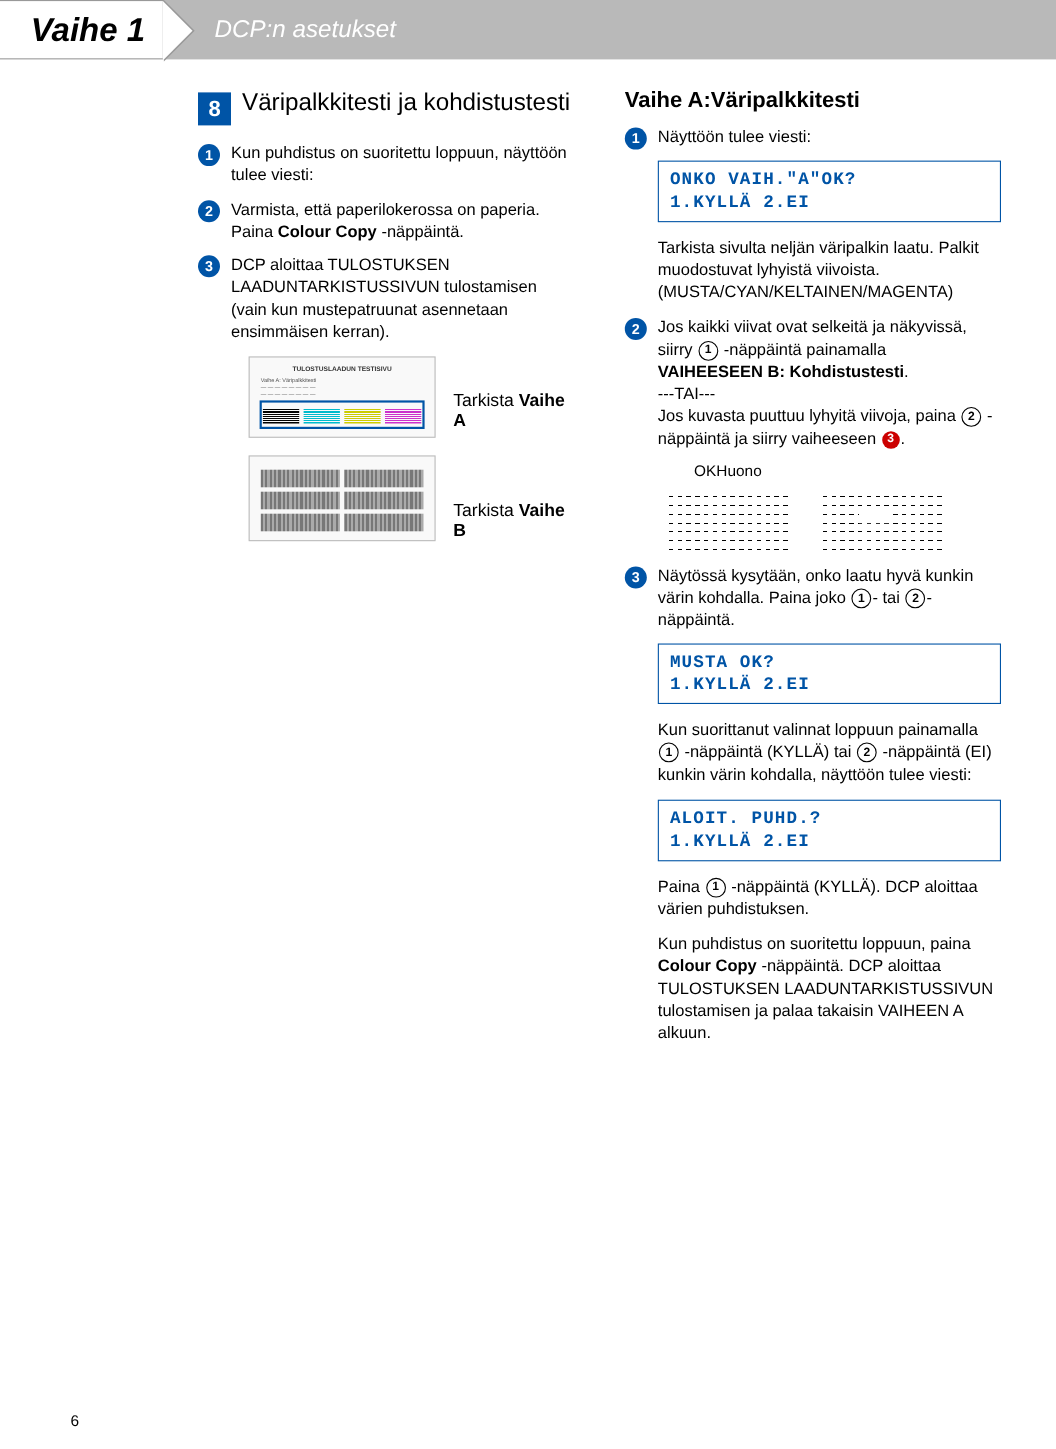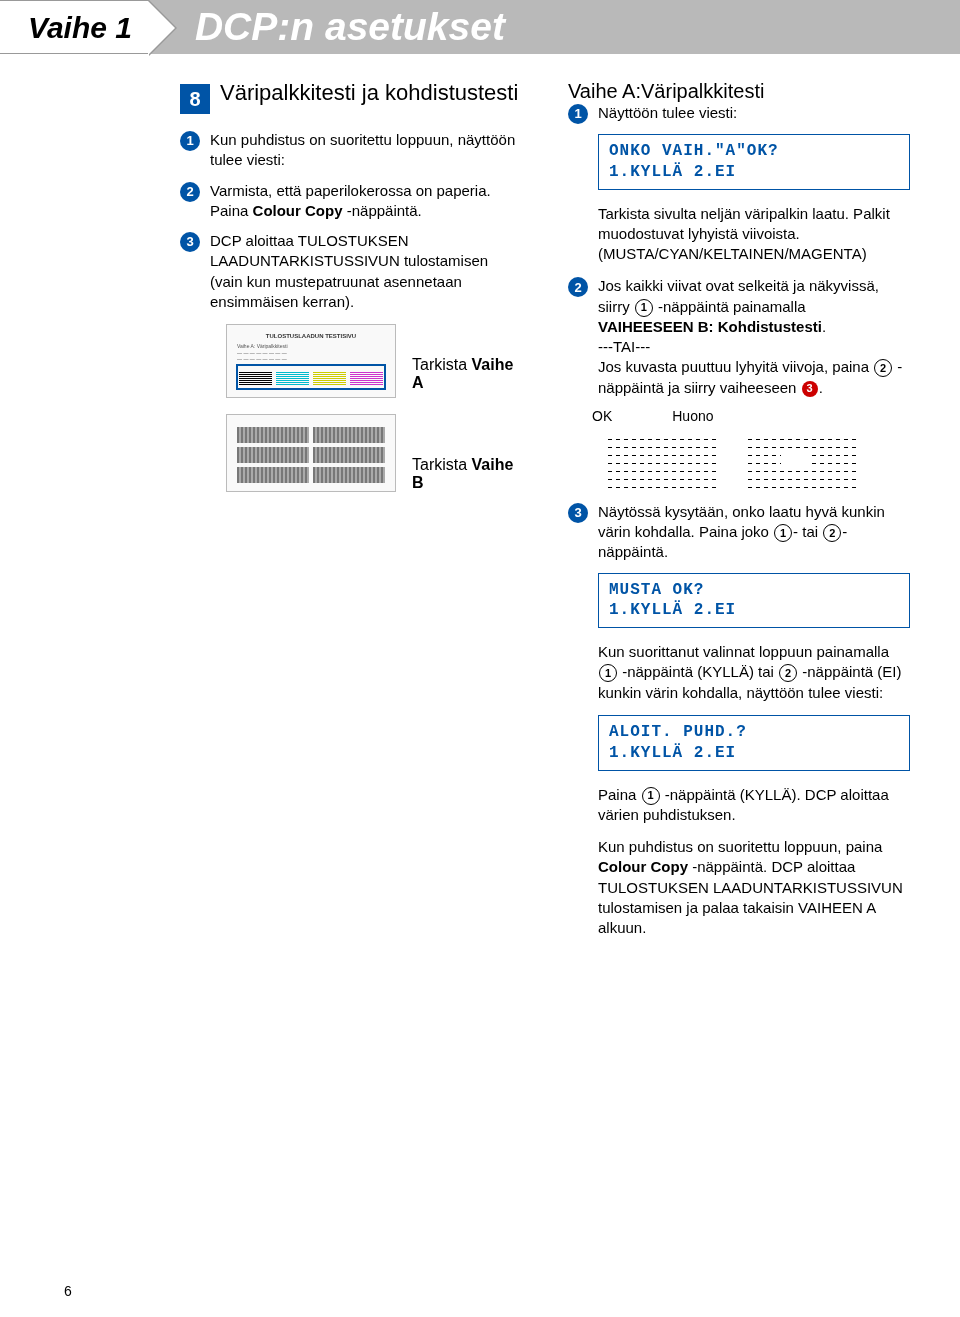--- a/index.html
+++ b/index.html
@@ -1,46 +1,46 @@
 <!DOCTYPE html>
 <html><head>
 <meta charset="utf-8">
 <style>
   html,body{margin:0;padding:0;background:#fff;font-family:Arial,Helvetica,sans-serif;color:#000}
   .page{width:960px;min-height:1317px;position:relative;padding:0;box-sizing:border-box}
   .header{display:flex;align-items:stretch;height:54px}
   .step-badge{background:#fff;color:#000;font-size:30px;font-weight:bold;font-style:italic;padding:2px 16px 0 28px;display:flex;align-items:center;border:1px solid #999;border-left:none;position:relative;z-index:2}
   .step-badge::after{content:"";position:absolute;right:-27px;top:0;width:0;height:0;border-top:27px solid transparent;border-bottom:27px solid transparent;border-left:27px solid #fff}
   .step-badge::before{content:"";position:absolute;right:-29px;top:-1px;width:0;height:0;border-top:28px solid transparent;border-bottom:28px solid transparent;border-left:28px solid #999;z-index:-1}
-  .title-bar{flex:1;background:#b9b9b9;color:#fff;font-size:39px;font-weight:bold;font-style:italic;display:flex;align-items:center;padding-left:46px}
+  .title-bar{flex:1;background:#b9b9b9;color:#fff;font-size:22px;font-weight:normal;font-style:italic;display:flex;align-items:center;padding-left:46px}
   .content{display:flex;padding:26px 50px 0 180px;gap:46px}
   .col{flex:1;min-width:0}
   .section-head{display:flex;align-items:flex-start;gap:10px;margin-bottom:16px}
   .sq-num{width:30px;height:30px;background:#0054a6;color:#fff;font-weight:bold;font-size:20px;display:flex;align-items:center;justify-content:center;flex-shrink:0;margin-top:4px}
   .sec-title{font-size:22px;font-weight:normal;line-height:1.2}
   .item{display:flex;gap:10px;font-size:15px;line-height:1.35;margin-bottom:10px}
   .item .body{flex:1}
   .circ{width:20px;height:20px;border-radius:50%;background:#0054a6;color:#fff;font-weight:bold;font-size:13px;display:inline-flex;align-items:center;justify-content:center;flex-shrink:0;margin-top:1px}
   .circ.sm{width:16px;height:16px;font-size:11px;border:1px solid #000;background:#fff;color:#000;vertical-align:middle;margin:0 1px}
   .circ.sm.red{background:#c00;color:#fff;border:none}
   .lcd{border:1px solid #0054a6;padding:6px 10px;font-family:"Courier New",monospace;color:#0054a6;font-size:16px;font-weight:bold;letter-spacing:1px;margin:6px 0 14px 30px;white-space:pre-line;line-height:1.3}
   .para{font-size:15px;line-height:1.35;margin:6px 0 12px 30px}
-  .vaihe-a-title{font-size:20px;font-weight:normal;}
+  .vaihe-a-title{font-size:20px;font-weight:bold;margin-bottom:12px}
   .testsheet{margin:12px 0 0 46px}
   .sheet{width:170px;border:1px solid #bbb;background:#f9f9f9;padding:8px 10px;box-sizing:border-box;font-size:5px;color:#555;margin-bottom:6px}
   .sheet .t{font-weight:bold;font-size:6px;text-align:center;margin-bottom:4px;color:#333}
   .stripes{display:flex;gap:4px;margin:4px 0 2px 0}
   .stripe{height:14px;flex:1;background:repeating-linear-gradient(0deg,currentColor 0 1px,transparent 1px 2px)}
   .stripe.bk{color:#000}.stripe.cy{color:#0bc}.stripe.yl{color:#cc0}.stripe.mg{color:#c3c}
   .highlight-a{outline:2px solid #0054a6;outline-offset:-1px;padding:2px;margin-top:2px}
   .grays{display:grid;grid-template-columns:1fr 1fr;gap:4px;margin-top:4px}
   .gray{height:16px;background:repeating-linear-gradient(90deg,#777 0 2px,#aaa 2px 4px)}
   .check-label{font-size:16px;margin-left:6px}
   .checkrow{display:flex;align-items:center;margin-bottom:6px}
-  .ok-huono{display:flex;gap:60px;margin:6px 0 10px 24px;font-size:14px}
+  .ok-huono{display:flex;margin:6px 0 10px 63px;font-size:14px}
   .dashblock{width:110px;height:52px;margin:2px 0 0 0;background:repeating-linear-gradient(0deg,#000 0 1px,transparent 1px 8px),repeating-linear-gradient(0deg,transparent 0 0.5px,transparent 0.5px 8px);-webkit-mask:repeating-linear-gradient(90deg,#000 0 4px,transparent 4px 8px);mask:repeating-linear-gradient(90deg,#000 0 4px,transparent 4px 8px)}
   .dashblock.bad::before{content:"";display:block;position:relative;top:16px;height:12px;background:#fff;-webkit-mask:linear-gradient(90deg,transparent 30%,#000 30% 55%,transparent 55%);mask:linear-gradient(90deg,transparent 30%,#000 30% 55%,transparent 55%)}
   .dashwrap{display:flex;gap:30px;margin:4px 0 14px 40px}
   .dcol{text-align:center}
   .pgnum{position:absolute;bottom:18px;left:64px;font-size:14px}
 </style>
 </head>
 <body>
 
 <div class="page">

